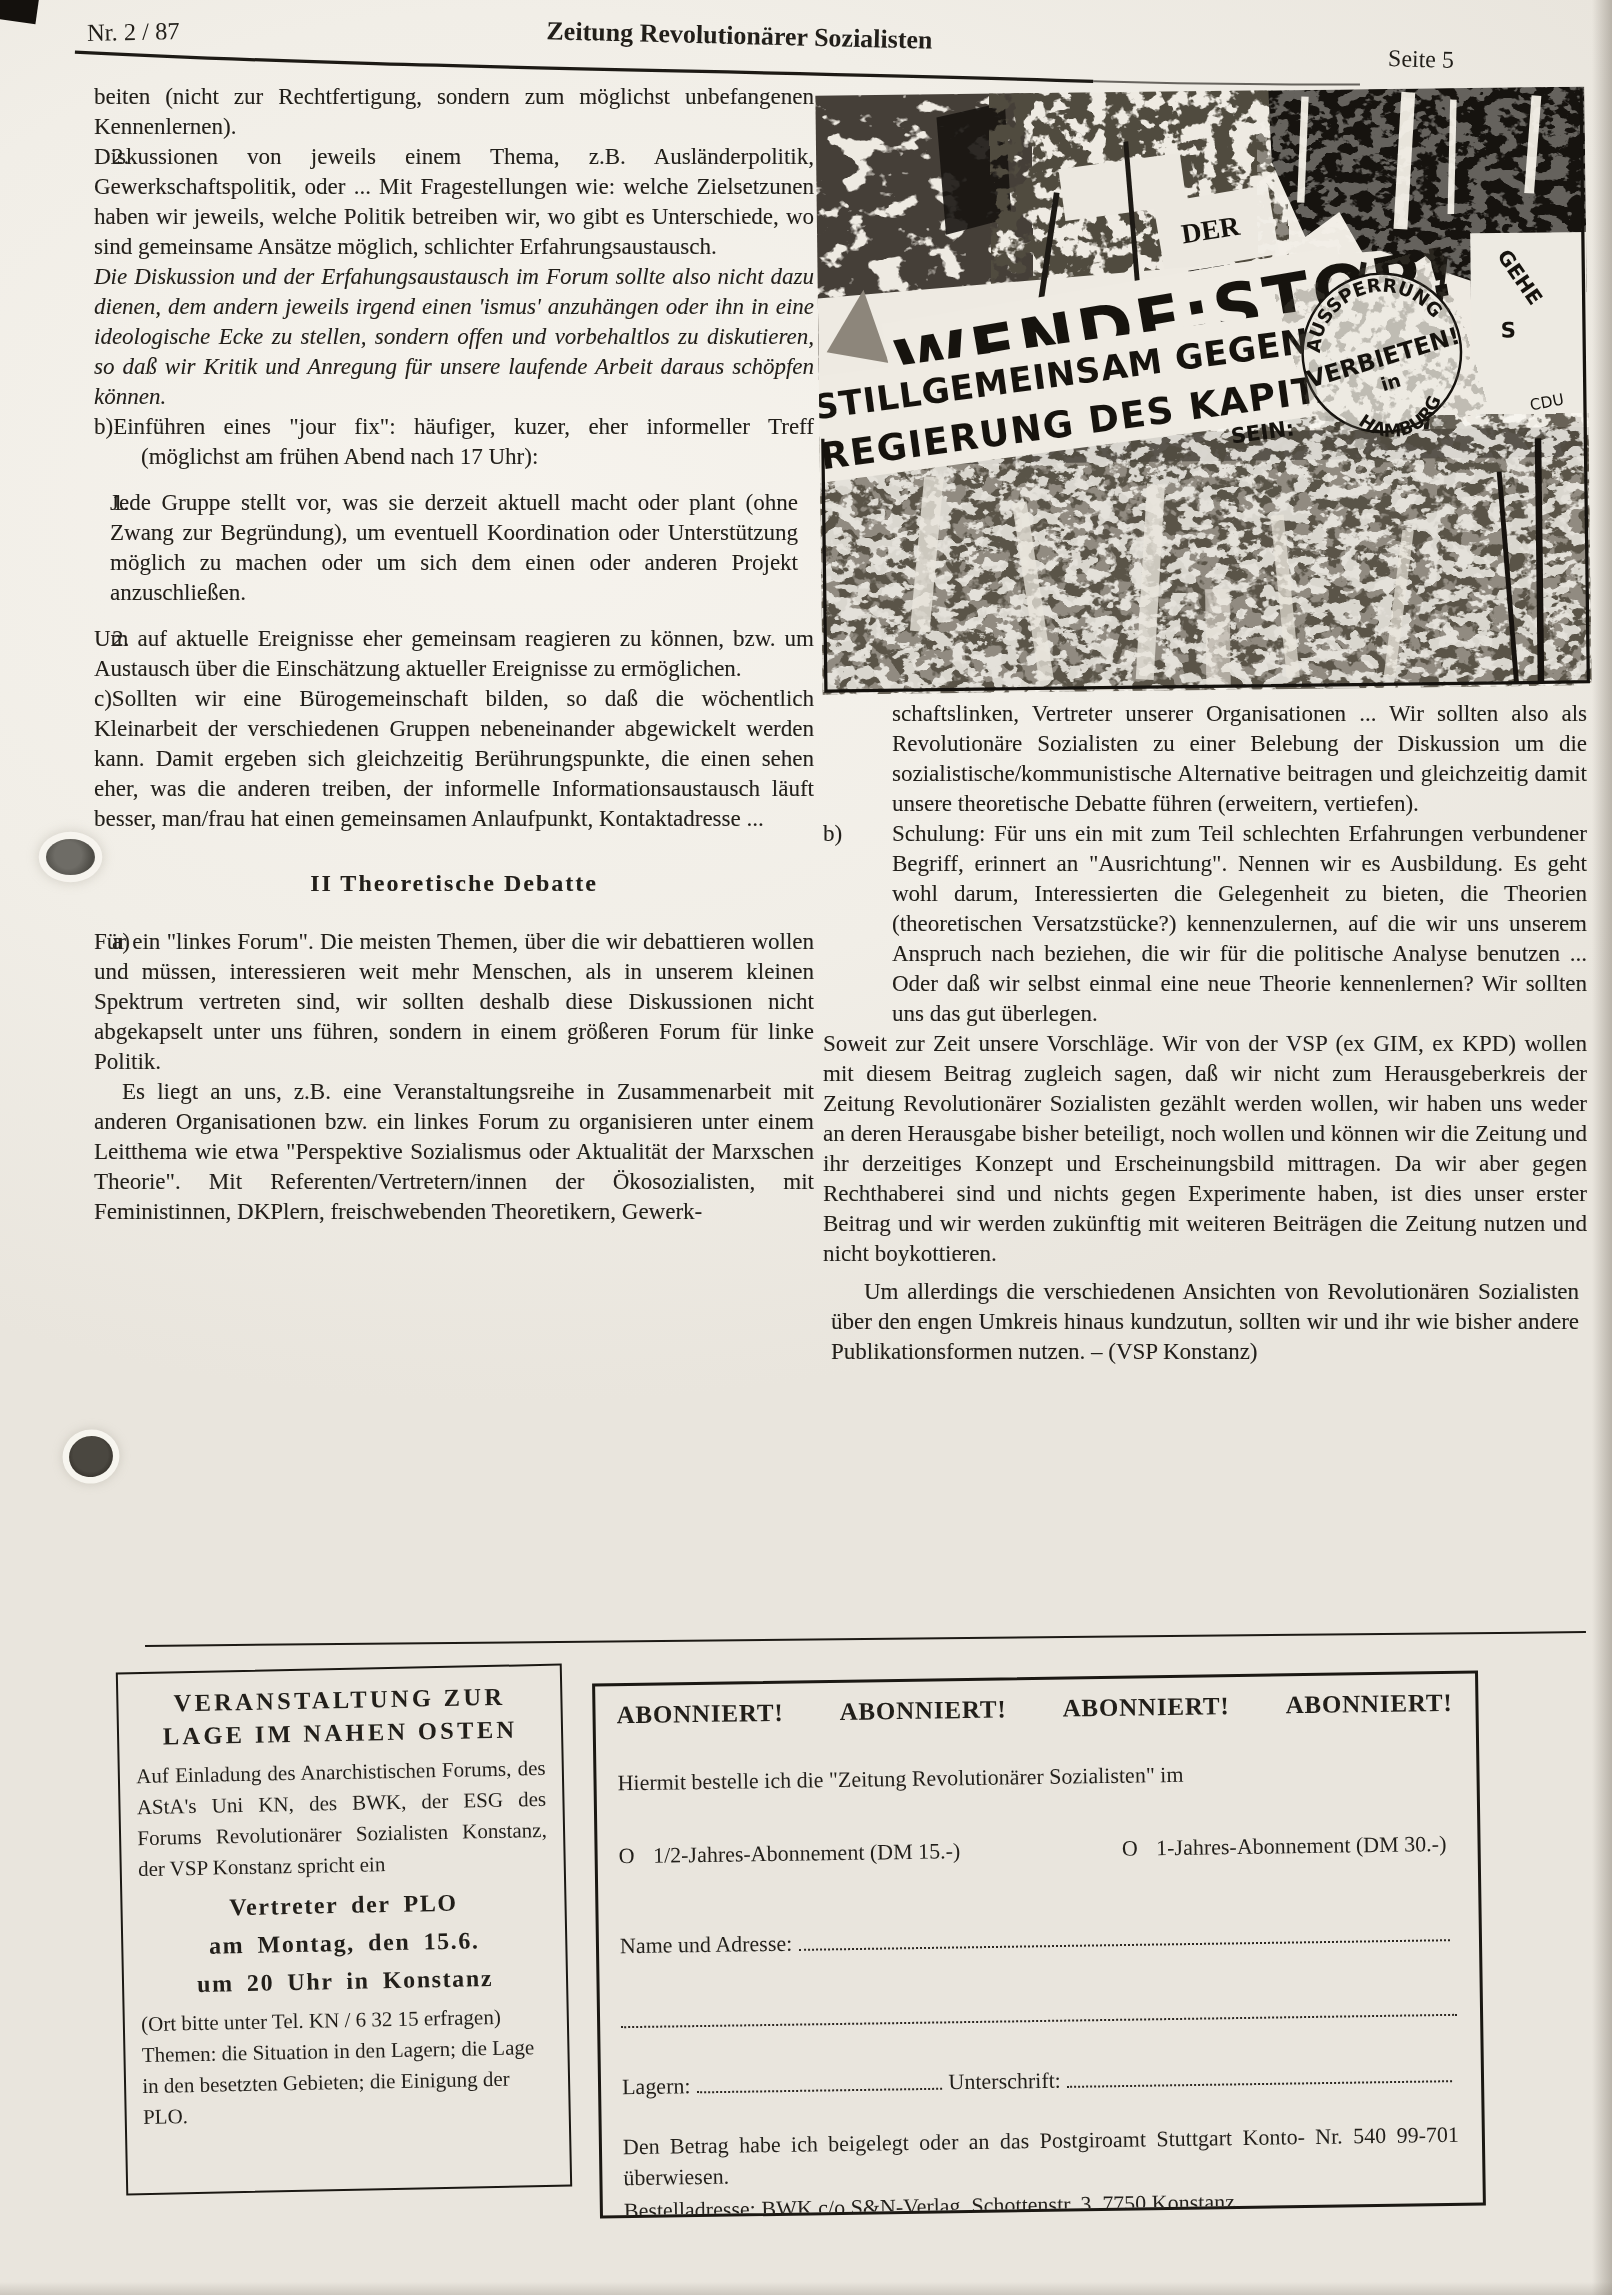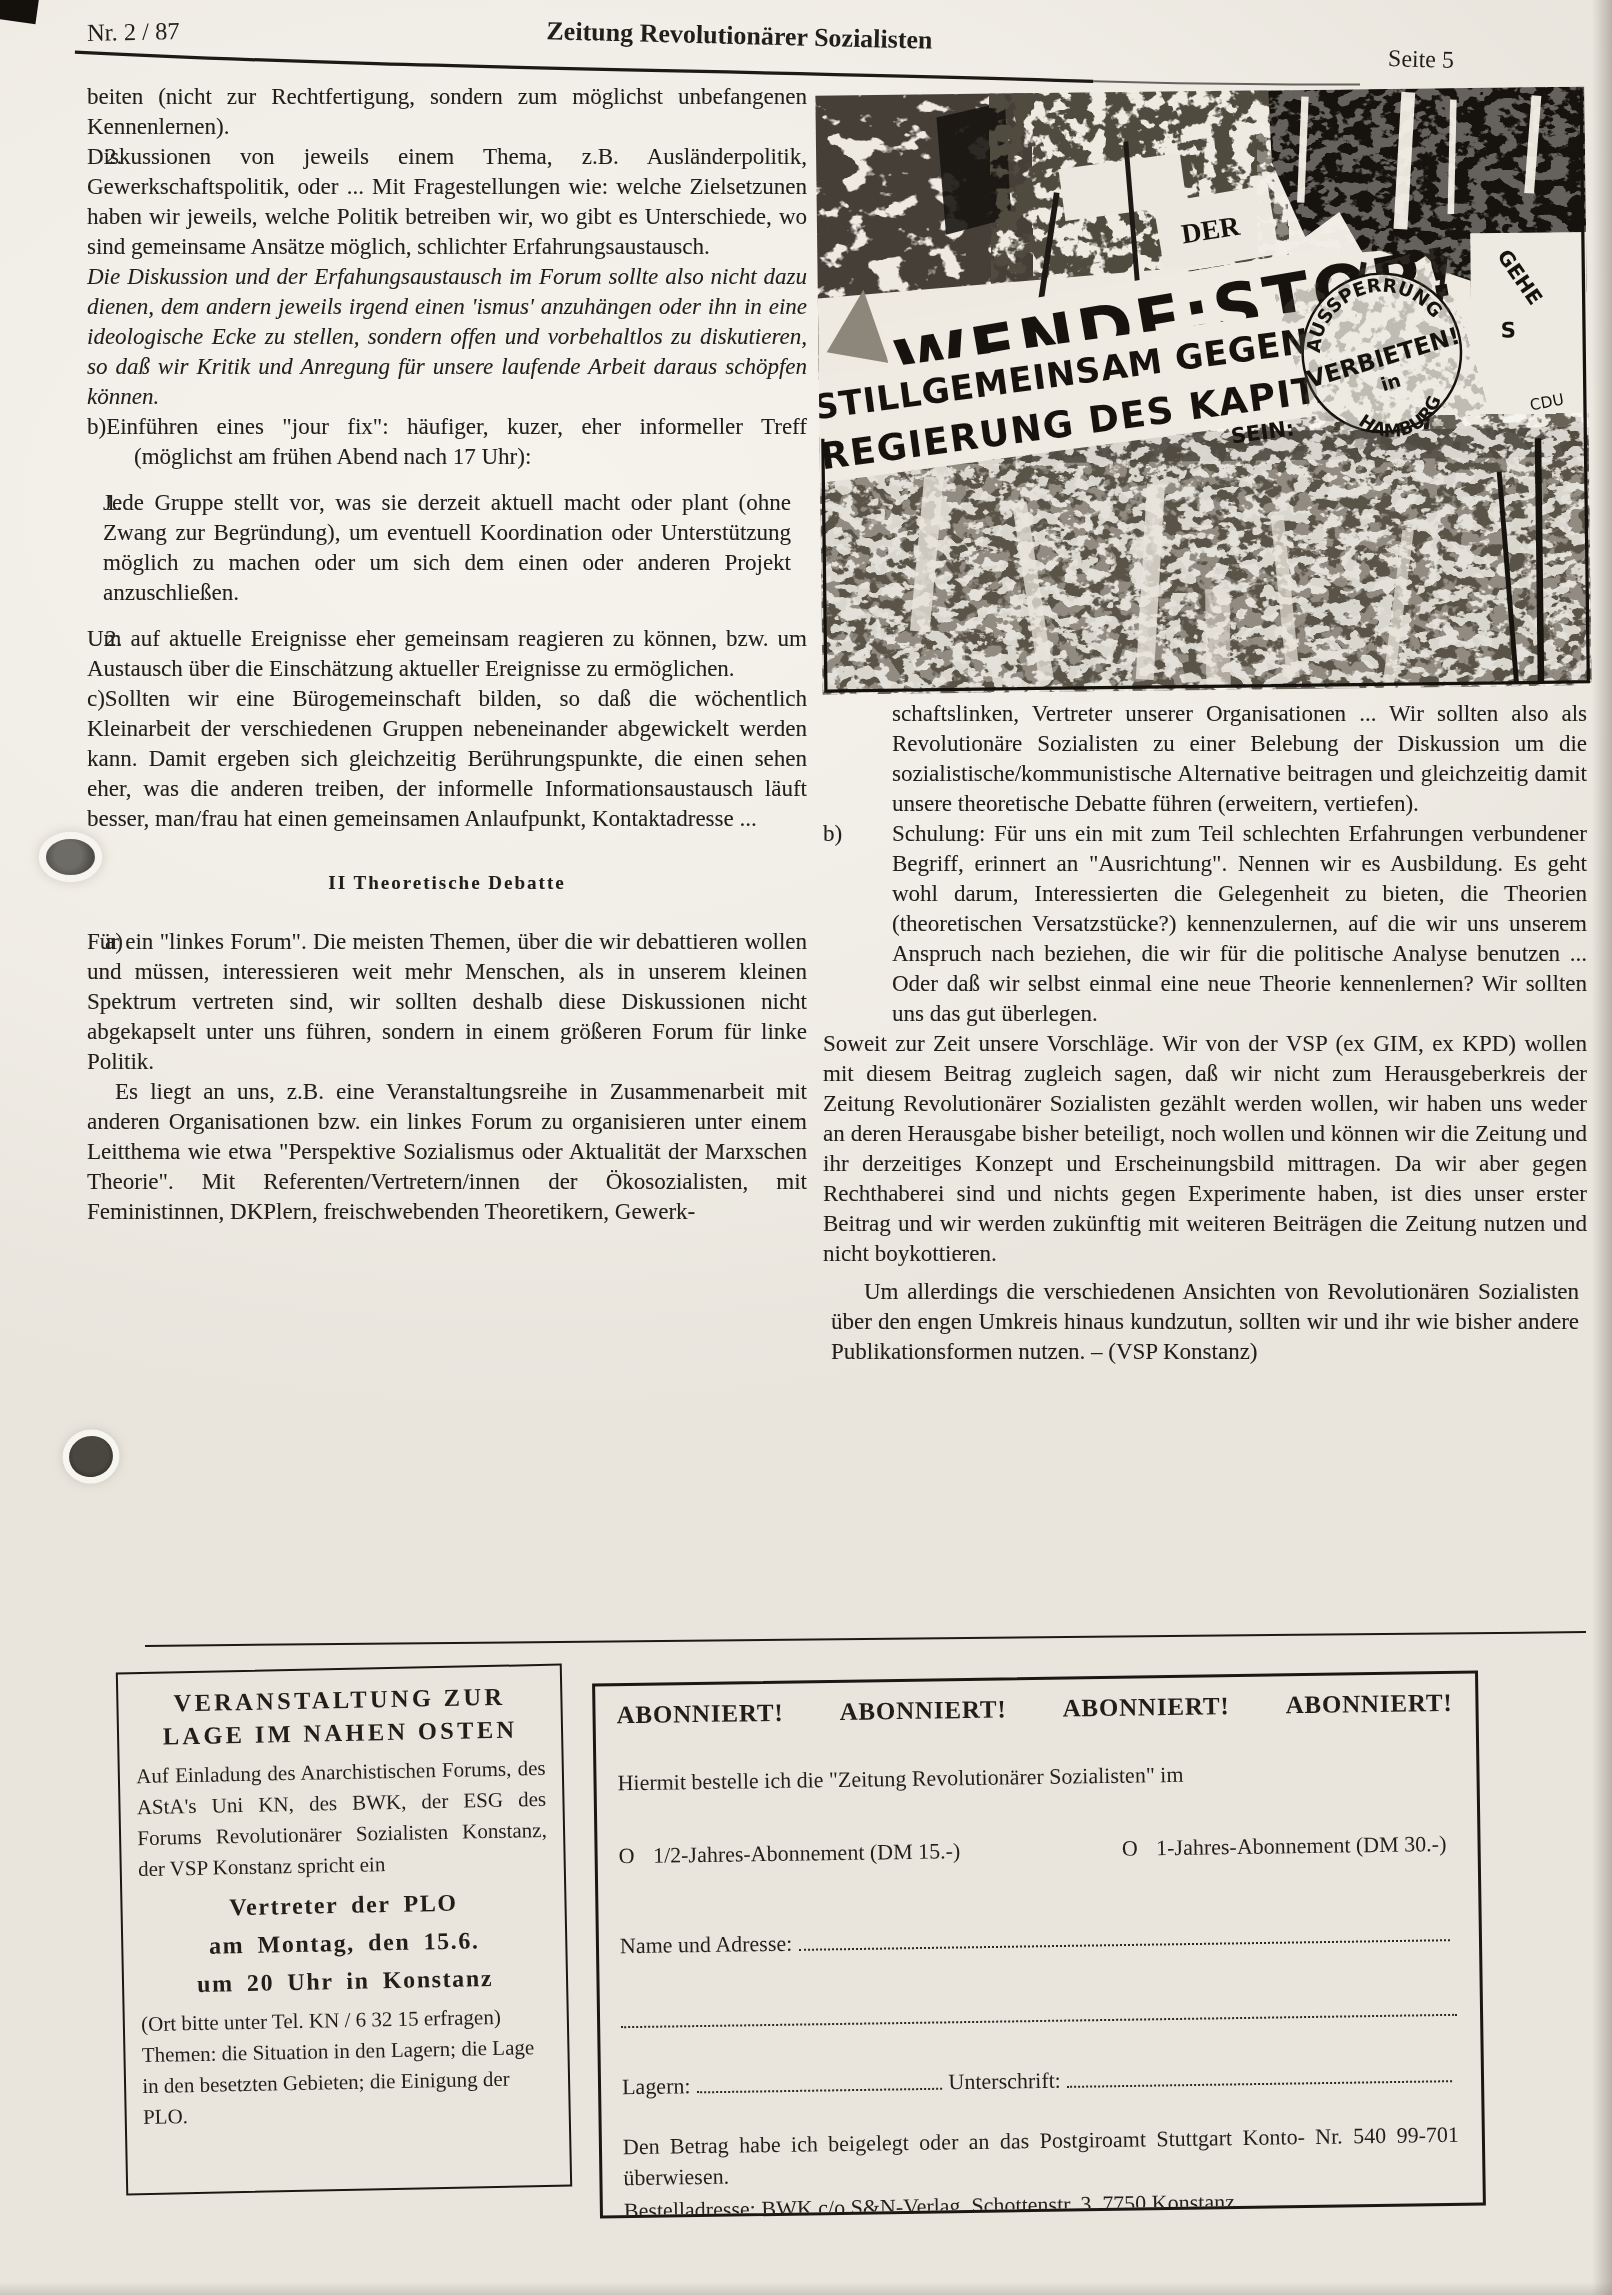--- a/index.html
+++ b/index.html
@@ -25,32 +25,32 @@
     transform:rotate(-12deg); }
 
   .masthead-issue { position:absolute; left:87px; top:18px; font-size:24.5px; transform:rotate(-1.2deg); }
   .masthead-title { position:absolute; left:372px; top:21px; width:735px; text-align:center;
     font-size:26px; font-weight:bold; transform:rotate(1.4deg); }
   .masthead-page { position:absolute; left:1388px; top:46px; font-size:24px; transform:rotate(1.6deg); }
   .masthead-rule { position:absolute; left:0; top:0; width:1613px; height:122px; pointer-events:none; }
 
   .body-text { font-size:23px; line-height:30px; text-align:justify;
     text-shadow:0.2px 0.2px 0 rgba(35,28,20,0.28); }
-  .col-left  { position:absolute; left:87px;  top:82px; width:720px; }
+  .col-left  { position:absolute; left:94px;  top:82px; width:720px; }
   .col-right { position:absolute; left:823px; top:699px; width:764px; }
 
   .p-carry { margin-left:106px; }
   .num-item { position:relative; }
   .num-item .marker { position:absolute; left:18px; top:0; }
   .num-item .content { margin-left:106px; }
   .hang { padding-left:47px; text-indent:-47px; }
   .indent-c { margin-left:23px; }
   .first-indent { text-indent:33px; }
   .es-liegt { margin-left:24.5px; text-indent:28px; }
-  .section-heading { text-align:center; font-weight:bold; font-size:19px; letter-spacing:2px;
+  .section-heading { text-align:center; font-weight:bold; font-size:24px; letter-spacing:2px;
     margin:34px 0 29px 0; }
 
   .photo-wrap { position:absolute; left:819px; top:91px; width:769px; height:599px;
     transform:rotate(-0.7deg); }
 
   .separator-rule { position:absolute; left:145px; top:1638px; width:1441px;
     border-top:2.9px solid #1d1a15; transform:rotate(-0.55deg); }
 
   .event-box { position:absolute; left:121px; top:1668px; width:446px; height:523px;
     border:2.9px solid #1b1813; padding:9.8px 16.3px 8.2px 16.3px; transform:rotate(-1.15deg);

